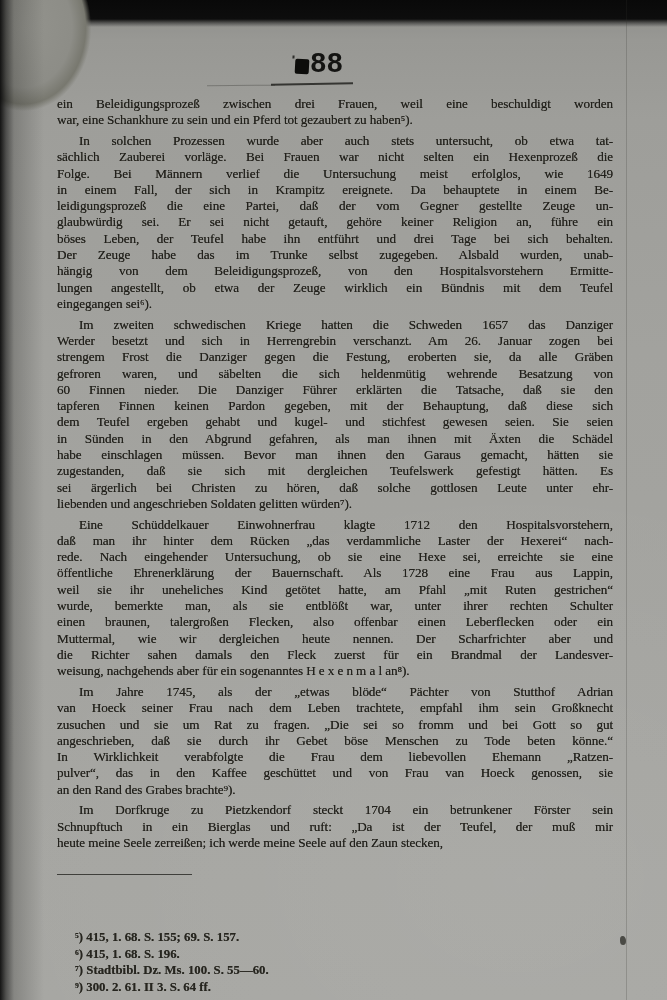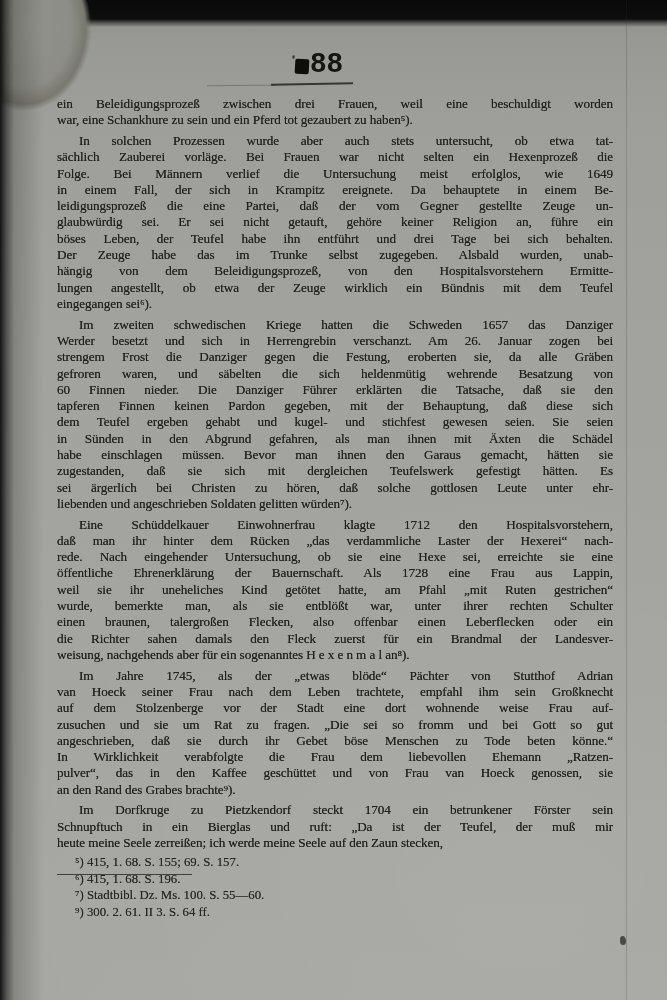--- a/index.html
+++ b/index.html
@@ -36,22 +36,22 @@
     font-size:13.2px; font-weight:400; line-height:16.3px; letter-spacing:-0.1px;
     color:#22211c; text-shadow:0 0 0.5px rgba(38,36,28,0.75); }
   .para { margin:0 0 4.4px 0; }
   .para:last-child { margin-bottom:0; }
   .line { text-align:justify; text-align-last:justify; }
   .line.last { text-align-last:left; }
   .line.first { padding-left:22px; }
 
   .fn-rule { position:absolute; left:57px; top:874px; width:135px; height:1px;
     background:rgba(28,28,24,0.75); }
-  .footnotes { position:absolute; left:57px; top:854px; width:556px;
-    font-size:12.8px; font-weight:400; line-height:16.5px; color:#26251f;
+  .footnotes { position:absolute; left:57px; top:929px; width:556px;
+    font-size:12.8px; font-weight:700; line-height:16.5px; color:#26251f;
     text-shadow:0 0 0.4px rgba(38,36,28,0.6); }
   .fnline { padding-left:18px; text-align:left; }
 </style>
 </head>
 <body>
 
 <div class="scan">
   <div class="topband"></div>
   <div class="thumb"></div>
   <div class="gutter"></div>
@@ -97,27 +97,27 @@
         <div class="line last">liebenden und angeschrieben Soldaten gelitten würden⁷).</div>
       </div>
       <div class="para">
         <div class="line first">Eine Schüddelkauer Einwohnerfrau klagte 1712 den Hospitalsvorstehern,</div>
         <div class="line">daß man ihr hinter dem Rücken „das verdammliche Laster der Hexerei“ nach-</div>
         <div class="line">rede. Nach eingehender Untersuchung, ob sie eine Hexe sei, erreichte sie eine</div>
         <div class="line">öffentliche Ehrenerklärung der Bauernschaft. Als 1728 eine Frau aus Lappin,</div>
         <div class="line">weil sie ihr uneheliches Kind getötet hatte, am Pfahl „mit Ruten gestrichen“</div>
         <div class="line">wurde, bemerkte man, als sie entblößt war, unter ihrer rechten Schulter</div>
         <div class="line">einen braunen, talergroßen Flecken, also offenbar einen Leberflecken oder ein</div>
+        <div class="line">Muttermal, wie wir dergleichen heute nennen. Der Scharfrichter aber und</div>
         <div class="line">die Richter sahen damals den Fleck zuerst für ein Brandmal der Landesver-</div>
         <div class="line last">weisung, nachgehends aber für ein sogenanntes H e x e n m a l an⁸).</div>
       </div>
       <div class="para">
         <div class="line first">Im Jahre 1745, als der „etwas blöde“ Pächter von Stutthof Adrian</div>
         <div class="line">van Hoeck seiner Frau nach dem Leben trachtete, empfahl ihm sein Großknecht</div>
-        <div class="line">auf dem Stolzenberge vor der Stadt eine dort wohnende weise Frau auf-</div>
         <div class="line">zusuchen und sie um Rat zu fragen. „Die sei so fromm und bei Gott so gut</div>
         <div class="line">angeschrieben, daß sie durch ihr Gebet böse Menschen zu Tode beten könne.“</div>
         <div class="line">In Wirklichkeit verabfolgte die Frau dem liebevollen Ehemann „Ratzen-</div>
         <div class="line">pulver“, das in den Kaffee geschüttet und von Frau van Hoeck genossen, sie</div>
         <div class="line last">an den Rand des Grabes brachte⁹).</div>
       </div>
       <div class="para">
         <div class="line first">Im Dorfkruge zu Pietzkendorf steckt 1704 ein betrunkener Förster sein</div>
         <div class="line">Schnupftuch in ein Bierglas und ruft: „Da ist der Teufel, der muß mir</div>
         <div class="line last">heute meine Seele zerreißen; ich werde meine Seele auf den Zaun stecken,</div>

